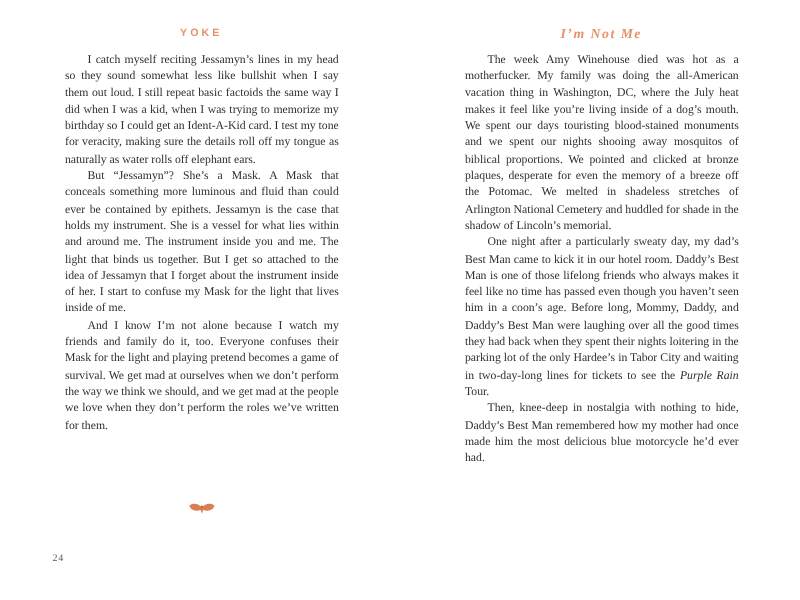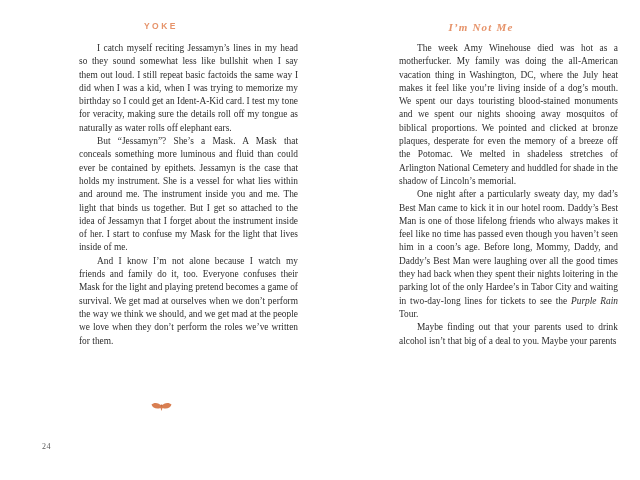--- a/index.html
+++ b/index.html
@@ -31,21 +31,20 @@
     letter-spacing:1.2px;
     font-size:11px;
   }
   .text-col{
     position:absolute;top:42px;left:52px;width:219px;
     color:#2e2e2e;
     font-size:9.4px;
     line-height:13.3px;
     text-align:justify;
     hyphens:none;
-    margin-left:27px;
     -webkit-hyphens:none;
   }
   .text-col p{margin:0;text-indent:18px;}
   .ornament{
     position:absolute;top:402px;left:42px;width:238px;
     text-align:center;line-height:0;
   }
   .folio{
     position:absolute;top:442px;left:42px;width:238px;
     color:#5a5a5a;
@@ -73,17 +72,17 @@
       </svg>
     </div>
     <div class="folio">24</div>
   </div>
 
   <div class="page right">
     <div class="running-head chapter">I’m Not Me</div>
     <div class="text-col">
         <p>The week Amy Winehouse died was hot as a motherfucker. My family was doing the all-American vacation thing in Washington, DC, where the July heat makes it feel like you’re living inside of a dog’s mouth. We spent our days touristing blood-stained monuments and we spent our nights shooing away mosquitos of biblical proportions. We pointed and clicked at bronze plaques, desperate for even the memory of a breeze off the Potomac. We melted in shadeless stretches of Arlington National Cemetery and huddled for shade in the shadow of Lincoln’s memorial.</p>
         <p>One night after a particularly sweaty day, my dad’s Best Man came to kick it in our hotel room. Daddy’s Best Man is one of those lifelong friends who always makes it feel like no time has passed even though you haven’t seen him in a coon’s age. Before long, Mommy, Daddy, and Daddy’s Best Man were laughing over all the good times they had back when they spent their nights loitering in the parking lot of the only Hardee’s in Tabor City and waiting in two-day-long lines for tickets to see the <em>Purple Rain</em> Tour.</p>
-        <p>Maybe finding out that your parents used to drink alcohol isn’t that big of a deal to you. Maybe your parents</p>
+        <p>Then, knee-deep in nostalgia with nothing to hide, Daddy’s Best Man remembered how my mother had once made him the most delicious blue motorcycle he’d ever had.</p>
       </div>
   </div>
 
 </div>
 
 </body></html>

